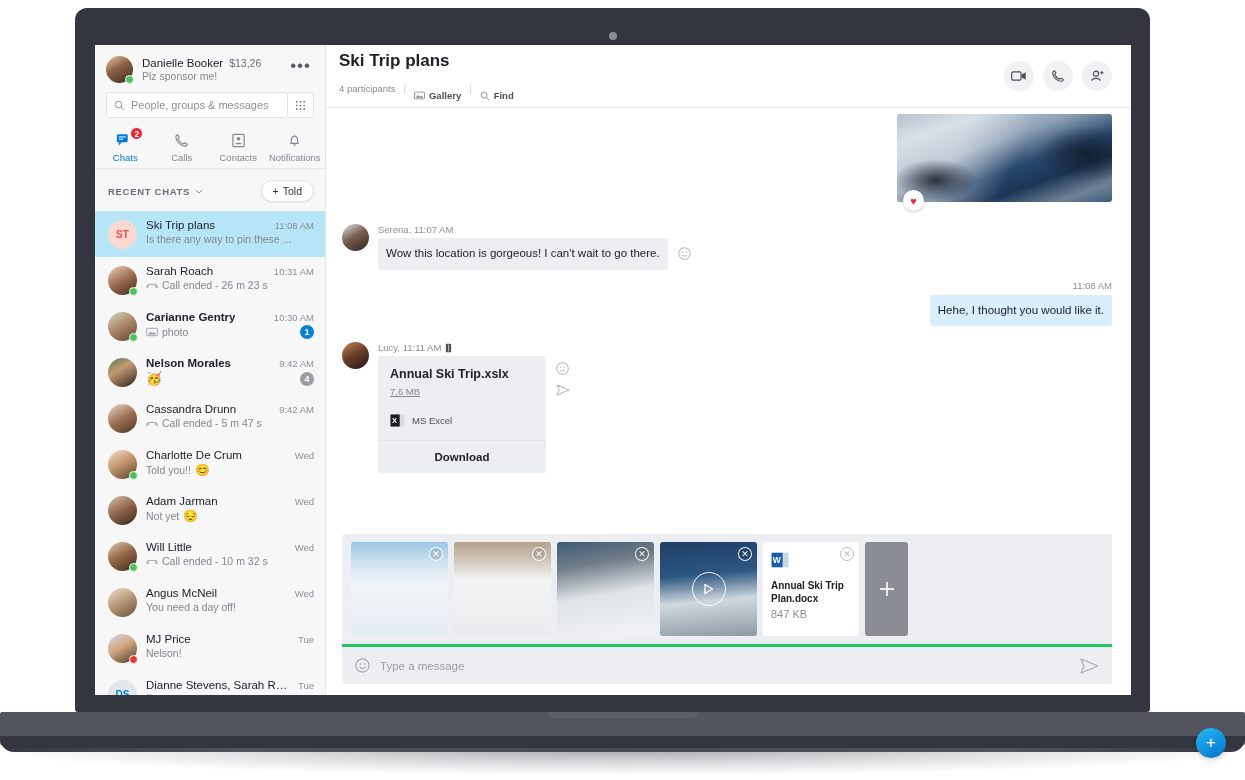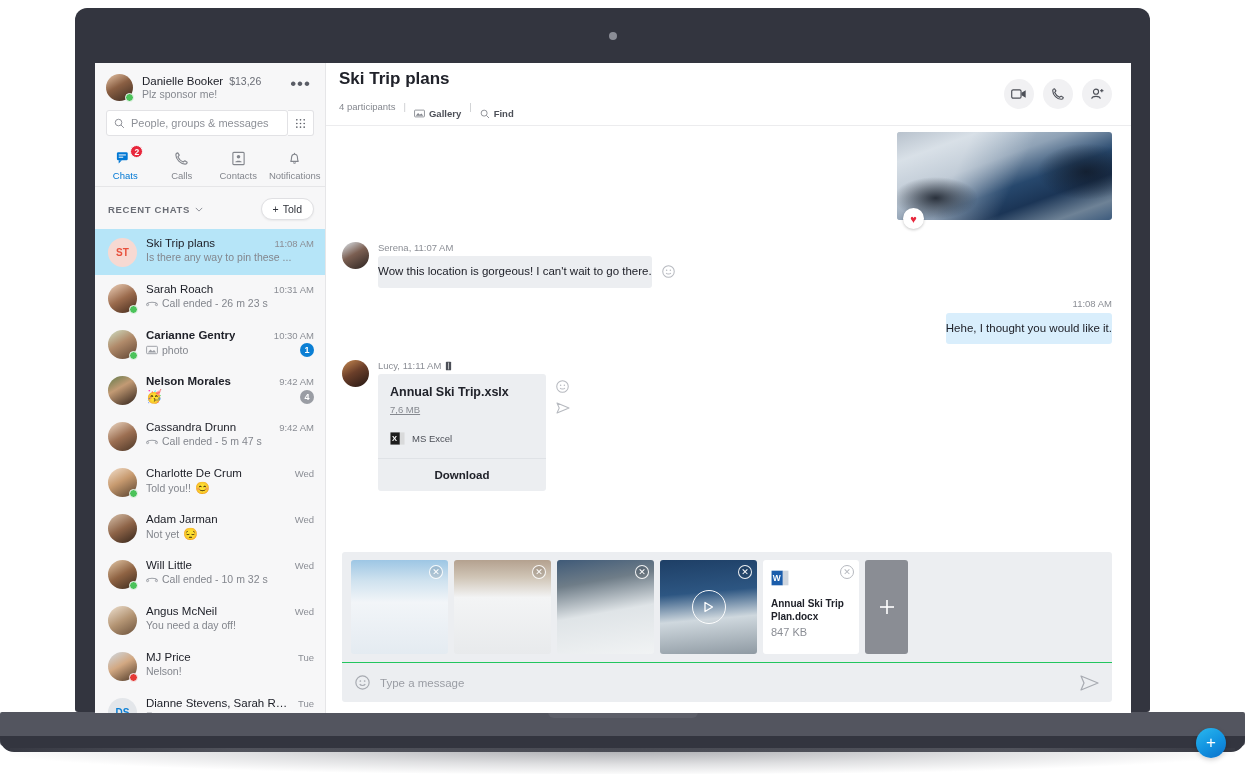--- a/index.html
+++ b/index.html
@@ -42,21 +42,21 @@
     background: radial-gradient(ellipse at 50% 0%, rgba(90,92,100,0.55) 0%, rgba(150,152,158,0.30) 45%, rgba(255,255,255,0) 75%);
     border-radius: 0 0 50% 50%;
   }
   .laptop-notch {
     position: absolute; left: 50%; top: 712px; transform: translateX(-50%);
     width: 150px; height: 6px; background: #5d5f69; border-radius: 0 0 6px 6px;
   }
 
   
   .app {
-    position: absolute; left: 95px; top: 63px;
+    position: absolute; left: 95px; top: 45px;
     width: 1036px; height: 650px;
     background: #ffffff;
     display: flex;
     overflow: hidden;
   }
 
   
   .sidebar {
     width: 231px; height: 650px;
     background: #f7f7f8;
@@ -196,21 +196,21 @@
   .messages { flex: 1; padding: 6px 19px 0 16px; overflow: hidden; position: relative; }
 
   .msg-row { display: flex; gap: 9px; margin-bottom: 10px; }
   .msg-row.out { justify-content: flex-end; }
   .msg-avatar { width: 27px; height: 27px; border-radius: 50%; flex: 0 0 auto; background-size: cover; background-position: center; }
   .msg-col { min-width: 0; }
   .msg-meta { font-size: 9.5px; color: #8b8e95; margin-bottom: 3px; display: flex; align-items: center; gap: 4px; }
   .bubble-line { display: flex; align-items: center; gap: 10px; }
   .bubble {
     background: #eceef1; border-radius: 3px;
-    padding: 8px 0; font-size: 11.5px; color: #20222a;
+    padding: 8px 8px; font-size: 11.5px; color: #20222a;
     max-width: 420px; line-height: 1.35;
   }
   .bubble.out { background: #d9eefc; }
   .react-icon { color: #b6b9bf; cursor: pointer; display: flex; }
 
   .photo-bubble { position: relative; width: 215px; }
   .photo-bubble .photo {
     width: 215px; height: 88px; border-radius: 3px;
     background: linear-gradient(160deg,#7d8fa3 0%,#b9c7d4 18%,#8fa2b6 38%,#27486d 58%,#1b3556 72%,#6e8296 88%,#3d5b7d 100%);
     background-size: cover; position: relative; overflow: hidden;
@@ -271,21 +271,21 @@
     padding: 9px 8px; position: relative; margin-right: 6px; flex: 0 0 auto;
   }
   .doc-thumb .thumb-x { border-color: #b6b9bf; color: #b6b9bf; background: transparent; }
   .doc-name { font-size: 10px; font-weight: bold; color: #20222a; line-height: 1.25; margin-top: 7px; }
   .doc-size { font-size: 11px; color: #8b8e95; margin-top: 3px; }
   .add-thumb {
     width: 43px; height: 94px; border-radius: 3px; background: #8a8d94;
     display: flex; align-items: center; justify-content: center; cursor: pointer; flex: 0 0 auto;
   }
   .input-bar {
-    background: #eceef1; border-top: 1px solid #22c55e; border-radius: 0 0 3px 3px;
+    background: #eceef1; border-top: 3px solid #22c55e; border-radius: 0 0 3px 3px;
     height: 40px; display: flex; align-items: center; padding: 0 13px; gap: 10px;
   }
   .input-bar input {
     flex: 1; border: none; background: transparent; outline: none;
     font-size: 11.5px; color: #4c4f57;
     font-family: "Liberation Sans", sans-serif;
   }
   .input-bar input::placeholder { color: #9a9da4; }
 
   .fab {

